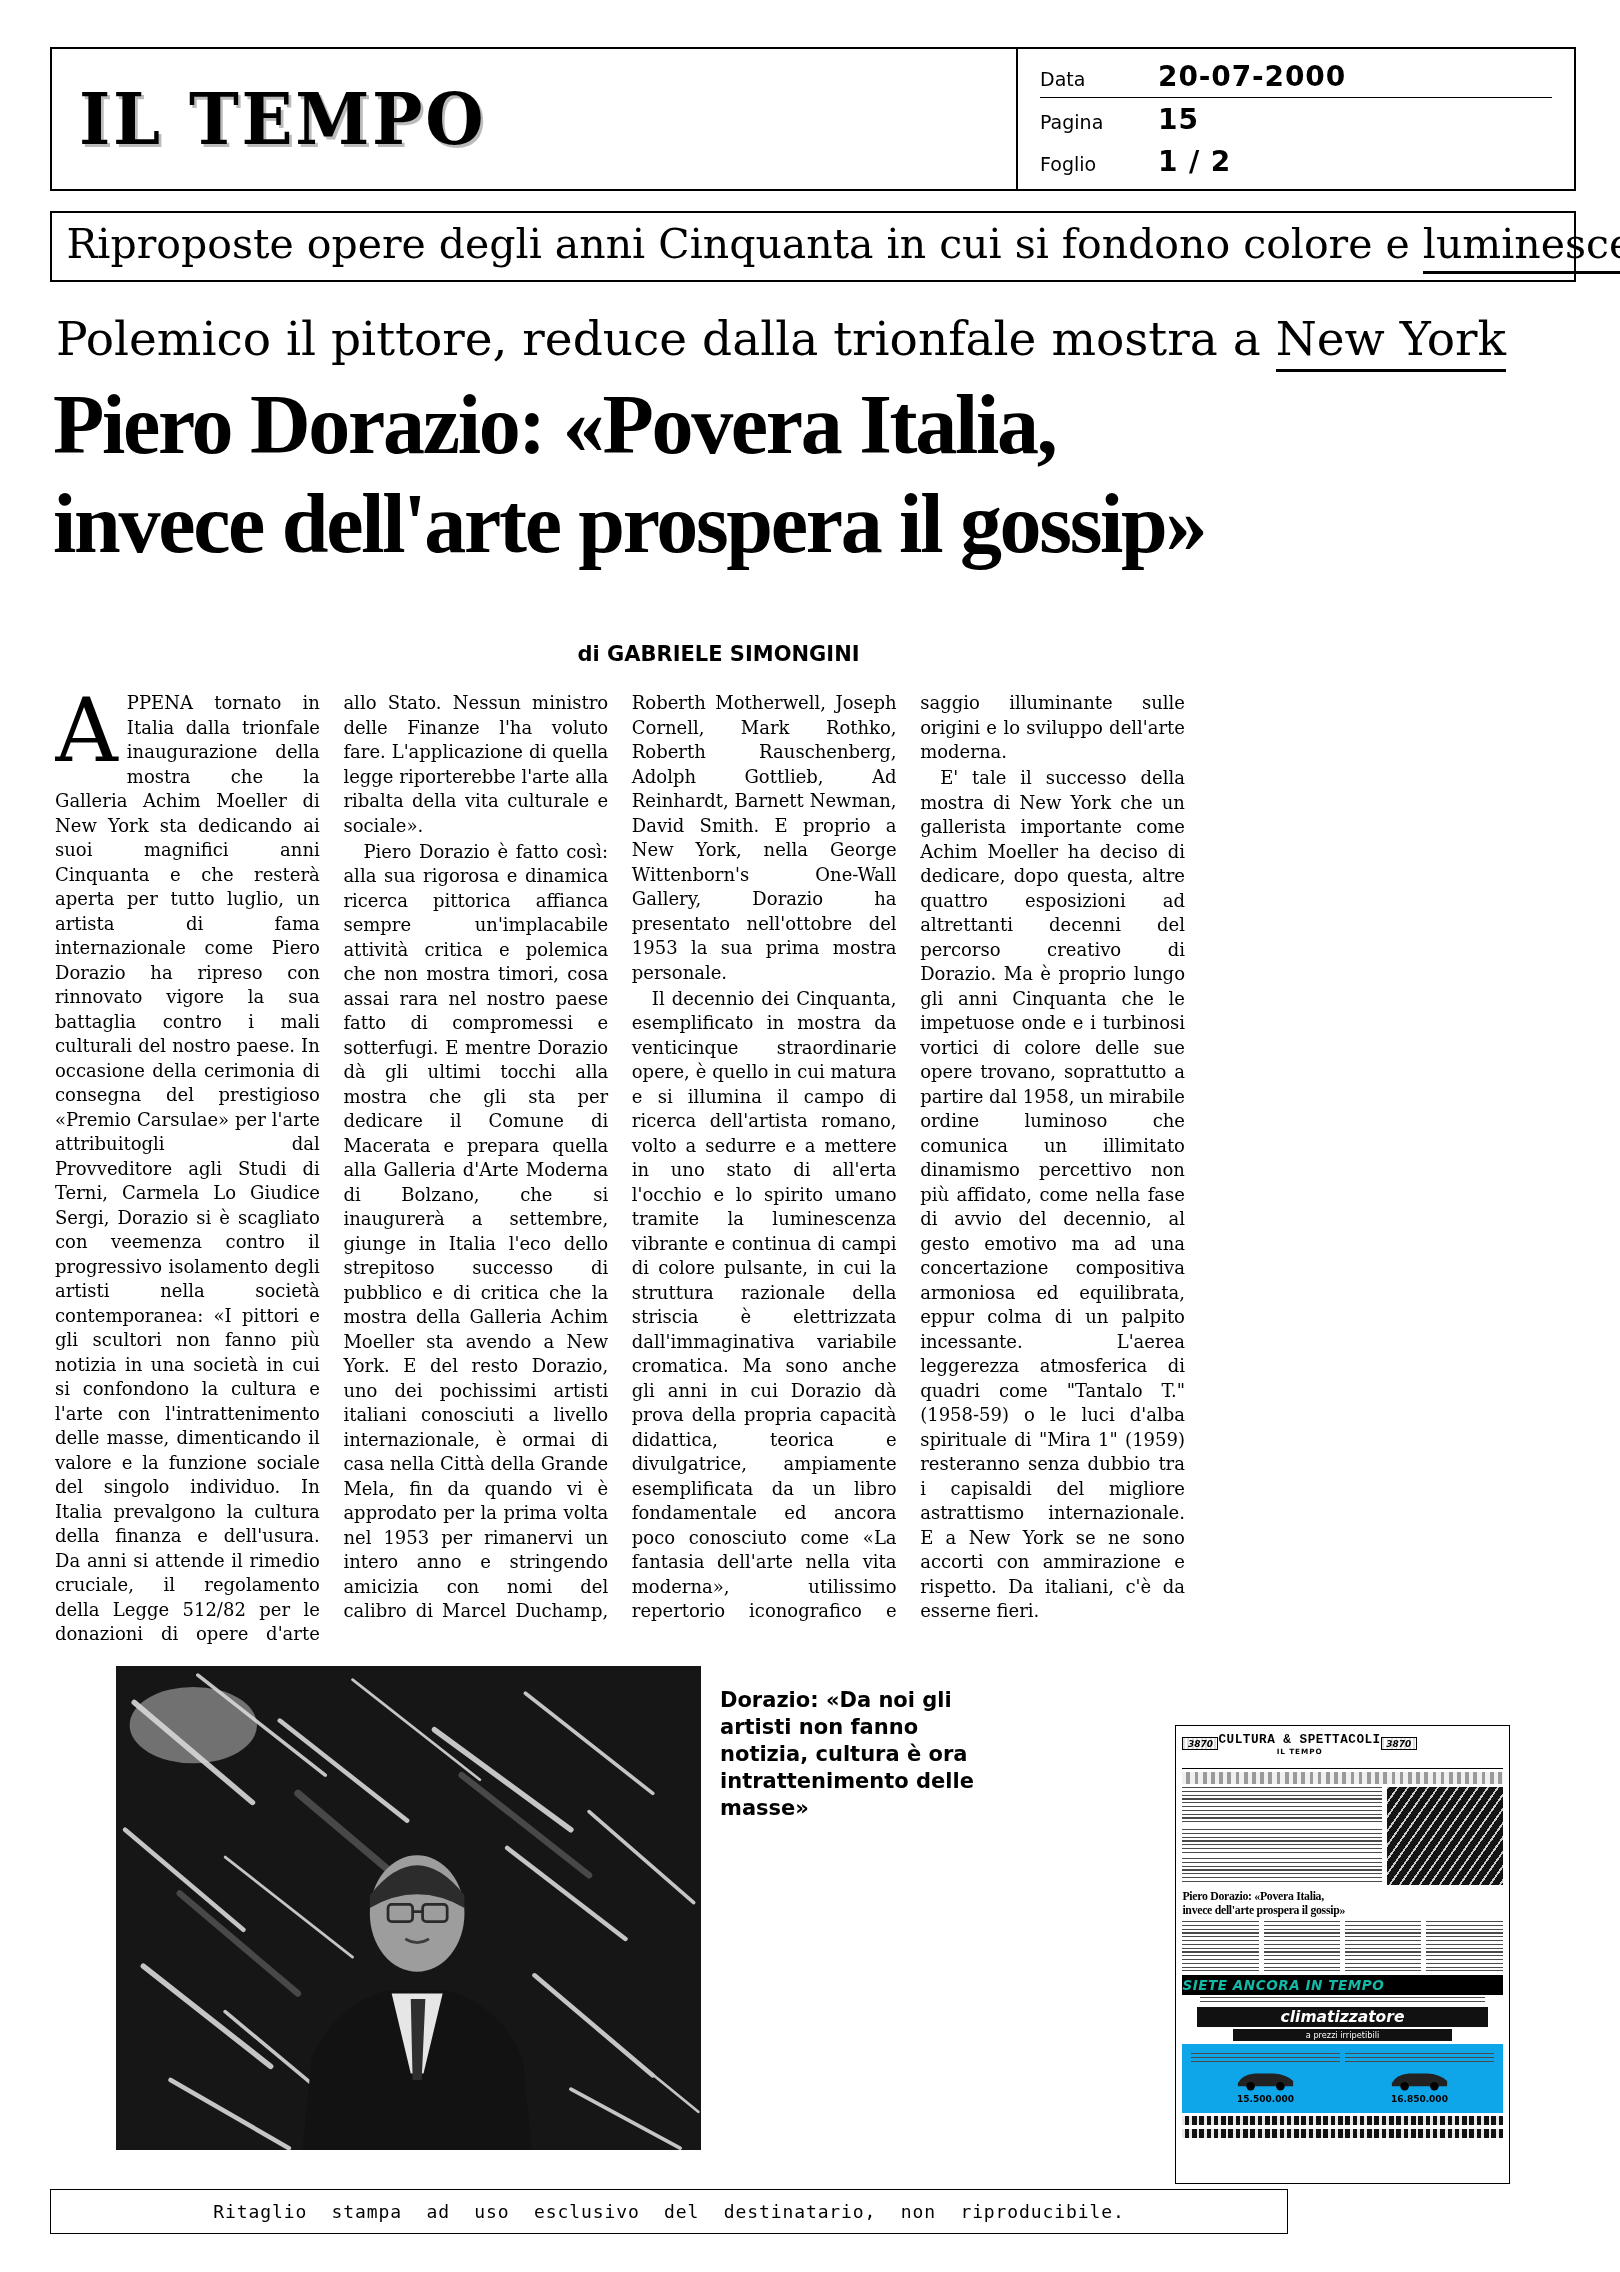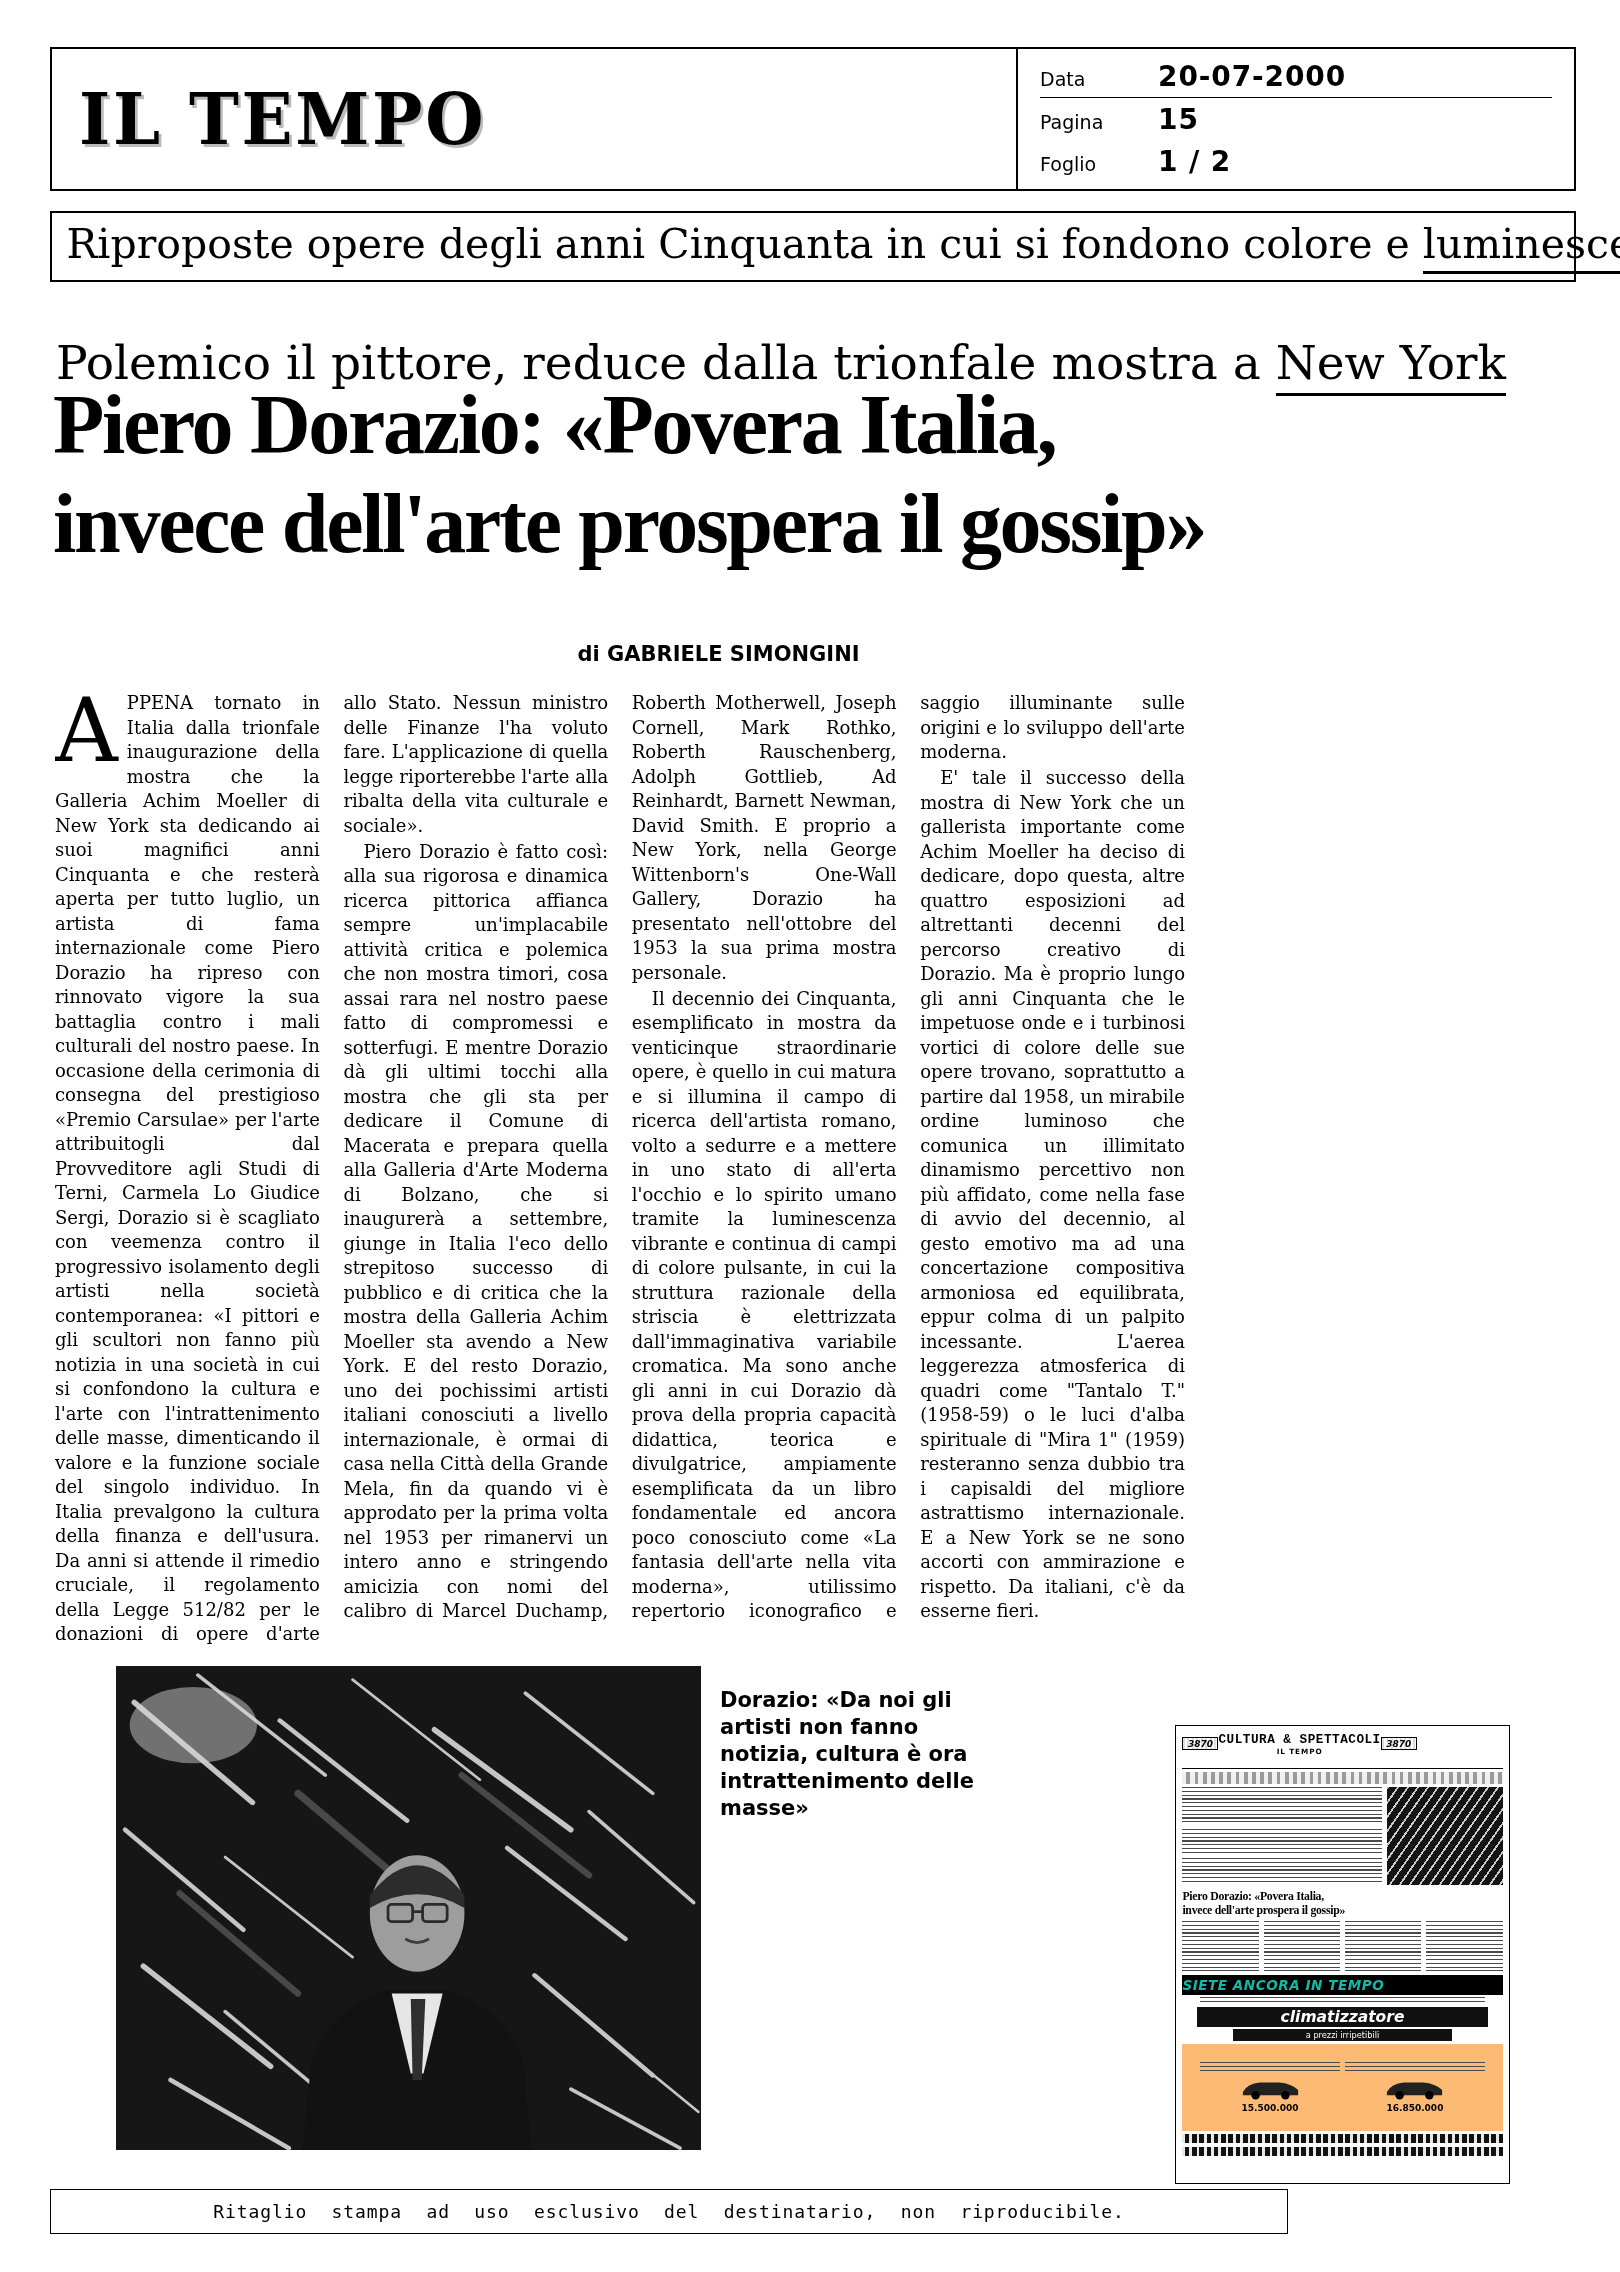--- a/index.html
+++ b/index.html
@@ -43,21 +43,21 @@
   .kicker1 {
     position: absolute; left: 50px; top: 211px; width: 1526px;
     border: 2.7px solid #000;
     padding: 9px 14.5px 12.7px;
     font-size: 41px; line-height: 1.1;
     white-space: nowrap;
   }
   .kicker-underline { border-bottom: 3.6px solid #000; padding-bottom: 2.7px; }
   .kicker2 {
     position: absolute; left: 56px; top: 311px;
-    font-size: 47px; white-space: nowrap; margin-top: 24px;
+    font-size: 47px; white-space: nowrap;
   }
   .headline {
     position: absolute; left: 53px; top: 375px; width: 1527px;
     font-family: "Liberation Serif", serif;
     font-weight: bold; font-size: 84px; letter-spacing: -2.3px;
     line-height: 1.18;
   }
   .byline {
     position: absolute; left: 55px; top: 642px; width: 1327px;
     text-align: center;
@@ -151,21 +151,21 @@
   .ad-midline { height: 7.3px; margin: 2.7px 18px; }
   .ad-product {
     background: #111; color: #fff; text-align: center;
     font-weight: bold; font-style: italic; font-size: 15.5px;
     margin: 1.8px 14.5px 0; padding: 0.9px 0;
   }
   .ad-tag {
     background: #111; color: #fff; text-align: center;
     font-size: 8.2px; margin: 1.8px 51px 3.6px; padding: 0.9px 0;
   }
-  .mini-cars { display: flex; gap: 5.5px; background: #fdba74; padding: 18px; }
+  .mini-cars { display: flex; gap: 5.5px; background: #0ea5e9; padding: 9px; }
   .car-cell { flex: 1; display: flex; flex-direction: column; align-items: center; gap: 1.8px; }
   .car-cell .fl { width: 100%; height: 11px; }
   .car-cell svg { display: block; }
   .price { font-weight: bold; font-size: 9px; }
   .invbar {
     height: 9px; margin-top: 3.6px;
     background:
       repeating-linear-gradient(90deg, rgba(255,255,255,.9) 0 2.7px, transparent 2.7px 7.3px),
       #111;
   }

